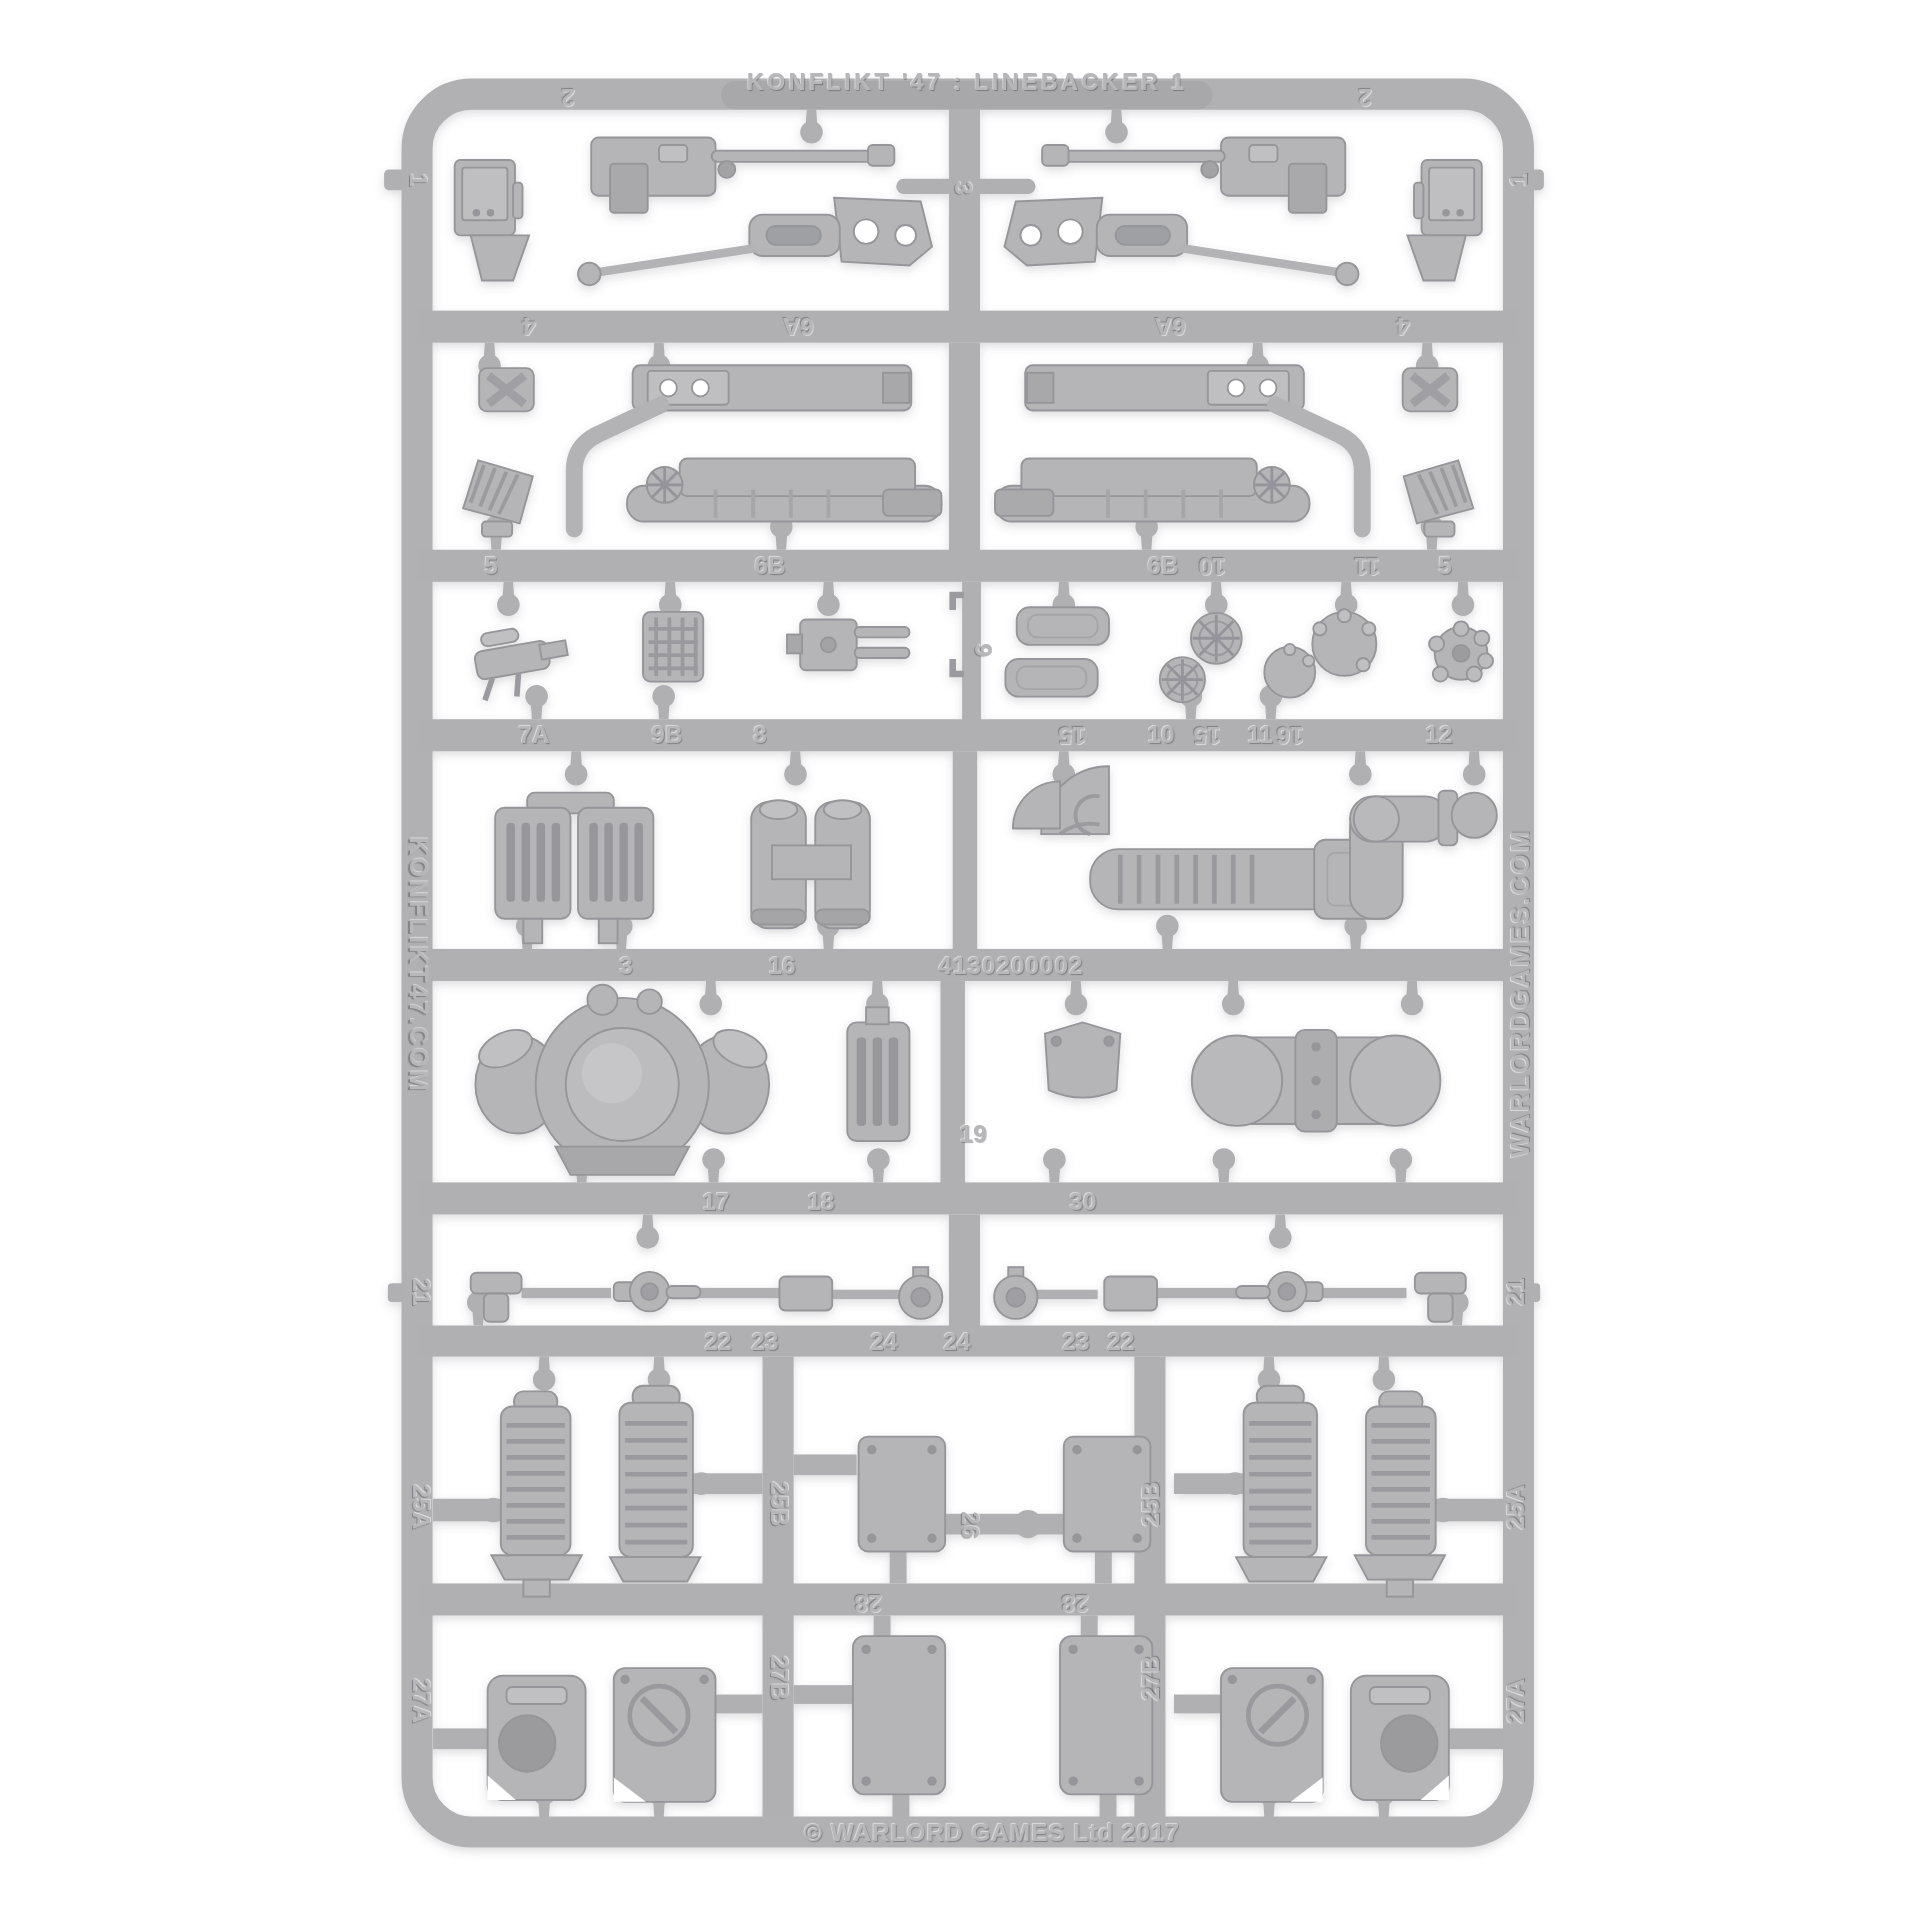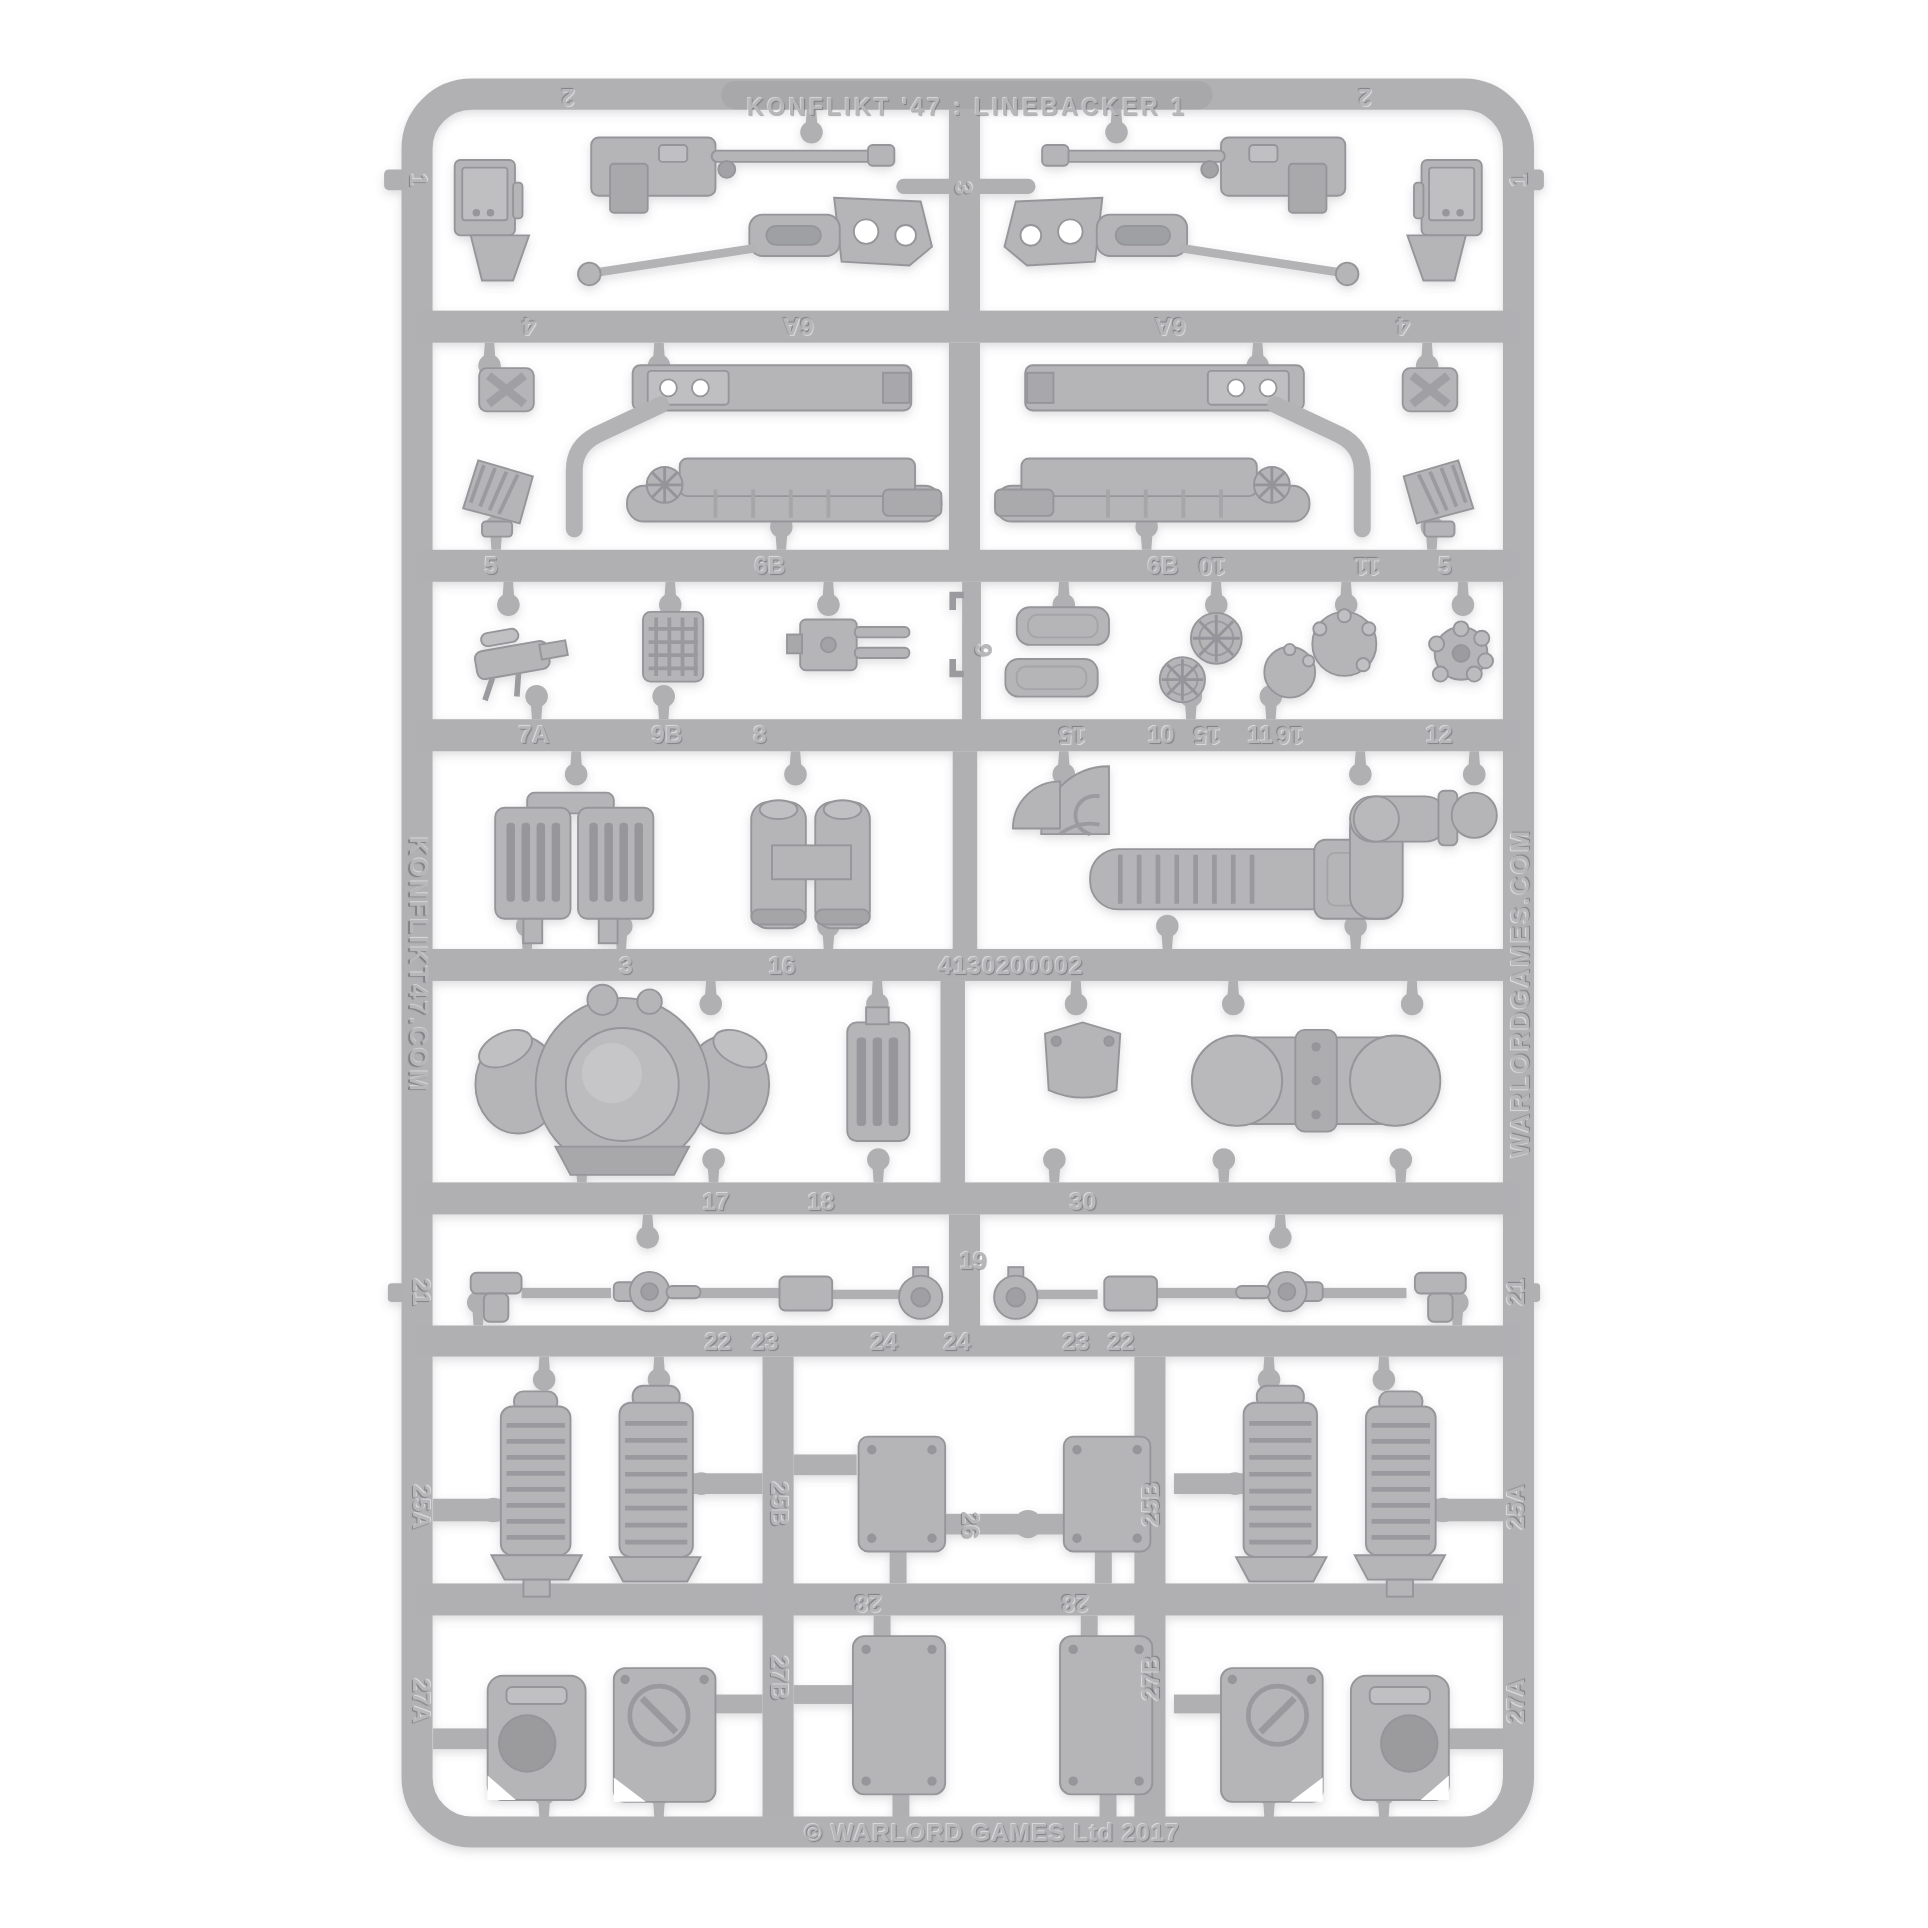--- a/index.html
+++ b/index.html
@@ -424,21 +424,21 @@
       <circle cx="1140" cy="1752" r="4" fill="#97979b"></circle>
             <circle cx="1210" cy="1752" r="4" fill="#97979b"></circle>
       <circle cx="1140" cy="1892" r="4" fill="#97979b"></circle>
             <circle cx="1210" cy="1892" r="4" fill="#97979b"></circle>
     </g>
   </g>
   </g>
 </svg>
 
 <div id="labels">
-  <div class="lbl title" style="left:967px;top:107px">KONFLIKT '47 : LINEBACKER 1</div>
+  <div class="lbl title" style="left:967px;top:82px">KONFLIKT '47 : LINEBACKER 1</div>
   <div class="lbl rail r90" style="left:418px;top:965px">KONFLIKT47.COM</div>
   <div class="lbl rail rm90" style="left:1520px;top:993px">WARLORDGAMES.COM</div>
   <div class="lbl code" style="left:970px;top:966px">4130200002</div>
   <div class="lbl copy" style="left:992px;top:1833px">© WARLORD GAMES Ltd 2017</div>
 
   <div class="lbl r180" style="left:568px;top:97px">2</div>
   <div class="lbl r90" style="left:963px;top:188px">3</div>
   <div class="lbl r180" style="left:1365px;top:97px">2</div>
   <div class="lbl r90" style="left:418px;top:180px">1</div>
   <div class="lbl rm90" style="left:1519px;top:180px">1</div>
@@ -459,21 +459,21 @@
   <div class="lbl r180" style="left:1072px;top:735px">15</div>
   <div class="lbl" style="left:1161px;top:735px">10</div>
   <div class="lbl r180" style="left:1207px;top:735px">15</div>
   <div class="lbl" style="left:1260px;top:735px">11</div>
   <div class="lbl r180" style="left:1290px;top:735px">16</div>
   <div class="lbl" style="left:1439px;top:735px">12</div>
   <div class="lbl" style="left:626px;top:966px">3</div>
   <div class="lbl" style="left:782px;top:966px">16</div>
   <div class="lbl" style="left:716px;top:1202px">17</div>
   <div class="lbl" style="left:821px;top:1202px">18</div>
-  <div class="lbl" style="left:973px;top:1261px">19</div>
+  <div class="lbl" style="left:973px;top:1134px">19</div>
   <div class="lbl" style="left:1083px;top:1202px">30</div>
   <div class="lbl r90" style="left:421px;top:1292px">21</div>
   <div class="lbl rm90" style="left:1516px;top:1292px">21</div>
   <div class="lbl" style="left:718px;top:1342px">22</div>
   <div class="lbl" style="left:765px;top:1342px">23</div>
   <div class="lbl" style="left:884px;top:1342px">24</div>
   <div class="lbl" style="left:957px;top:1342px">24</div>
   <div class="lbl" style="left:1076px;top:1342px">23</div>
   <div class="lbl" style="left:1121px;top:1342px">22</div>
   <div class="lbl r90" style="left:421px;top:1507px">25A</div>

